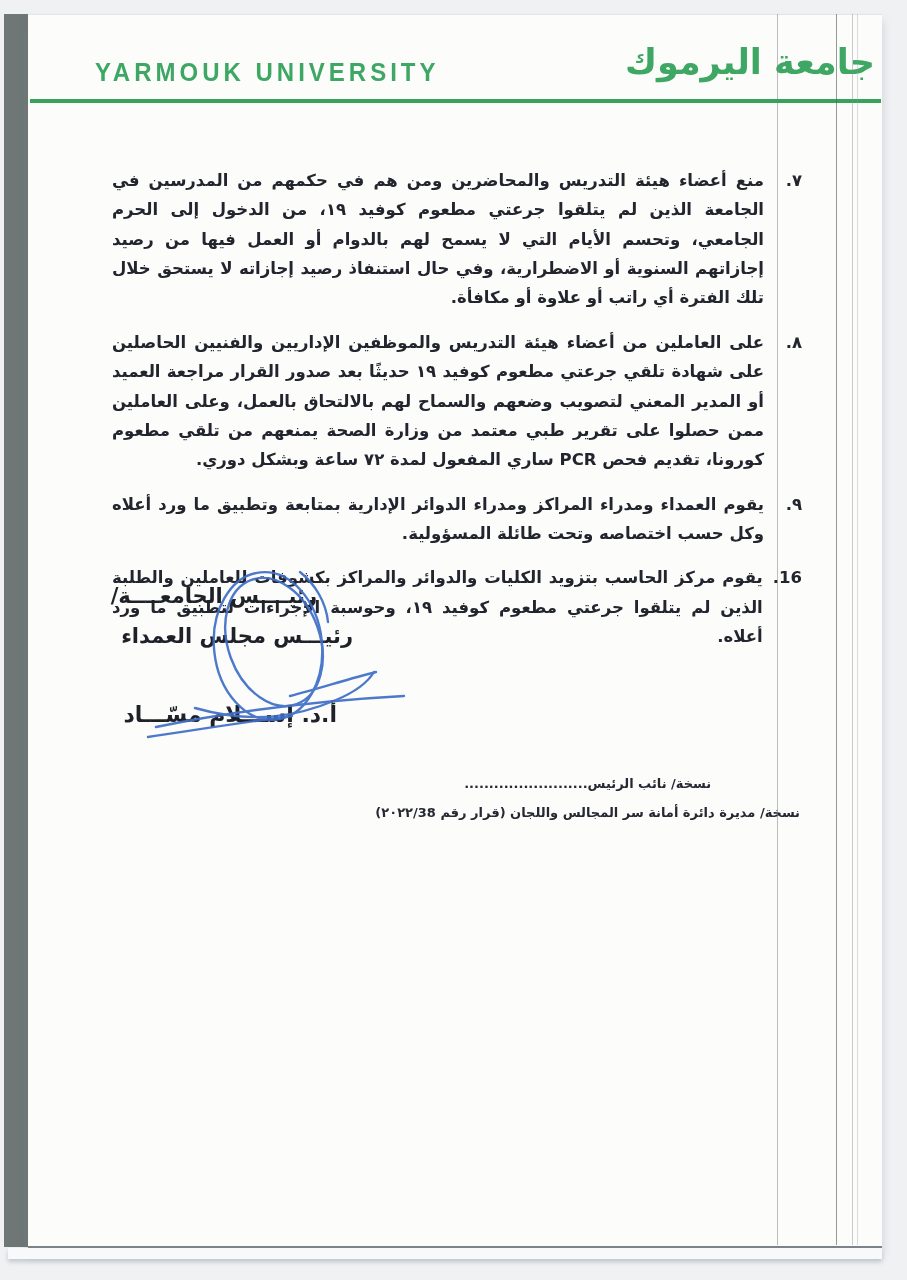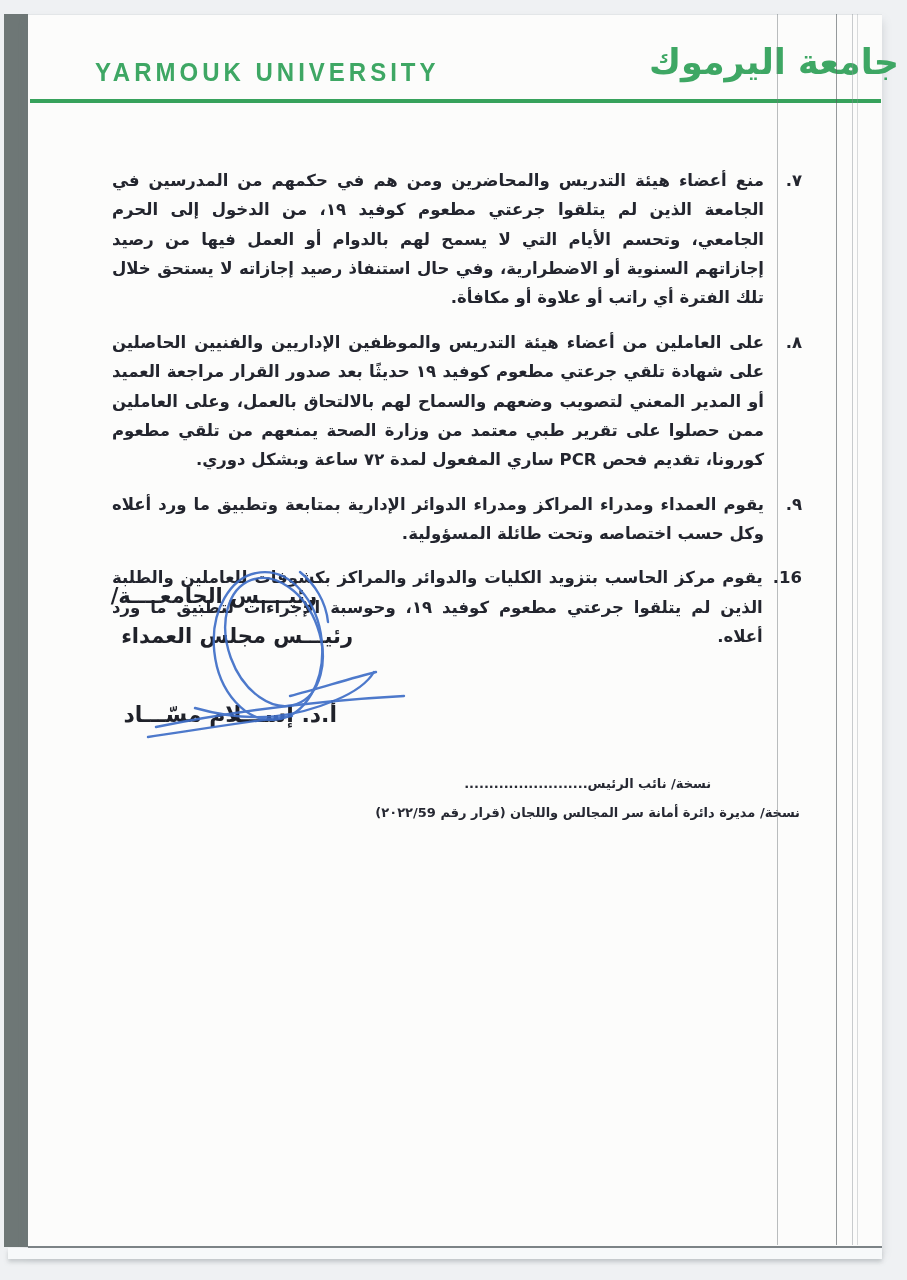--- a/index.html
+++ b/index.html
@@ -31,21 +31,21 @@
   .v2{left:836px;background:rgba(86,92,96,.62);}
   .v3{left:852px;background:rgba(138,144,148,.45);}
   .v4{left:857px;background:rgba(150,156,160,.35);}
   
   .en-title{
     position:absolute;left:95px;top:59px;z-index:2;
     font-family:"Liberation Sans",sans-serif;font-weight:700;font-size:24px;
     letter-spacing:4px;color:#3ea764;transform:scaleY(1.04);
   }
   .ar-logo{
-    position:absolute;right:8px;top:42px;z-index:2;
+    position:absolute;right:32px;top:42px;z-index:2;
     direction:rtl;font-weight:900;font-size:35px;color:#3ea764;
     letter-spacing:-1px;white-space:nowrap;
   }
   .green-rule{
     position:absolute;left:30px;top:99px;width:851px;height:4px;
     background:#37a25c;z-index:2;
   }
   
   .doc-body{
     position:absolute;left:112px;top:166px;width:690px;z-index:1;
@@ -120,21 +120,21 @@
       <path d="M 160 22 C 175 34, 186 52, 188 72"></path>
       <path d="M 55 158 C 115 175, 158 166, 196 150 C 215 142, 228 132, 234 122"></path>
       <path d="M 150 146 C 180 138, 212 128, 236 122"></path>
       <path d="M 16 177 C 100 160, 190 150, 264 146"></path>
       <path d="M 8 187 C 55 180, 105 172, 152 166"></path>
     </g>
   </svg>
 
   <div class="footer">
     <div class="copy">نسخة/ نائب الرئيس.........................</div>
-    <div class="copy">نسخة/ مديرة دائرة أمانة سر المجالس واللجان (قرار رقم ٢٠٢٢/59)</div>
+    <div class="copy">نسخة/ مديرة دائرة أمانة سر المجالس واللجان (قرار رقم ٢٠٢٢/38)</div>
   </div>
 
   <div class="vline v1"></div>
   <div class="vline v2"></div>
   <div class="vline v3"></div>
   <div class="vline v4"></div>
 
 </div>
 
 </body></html>

